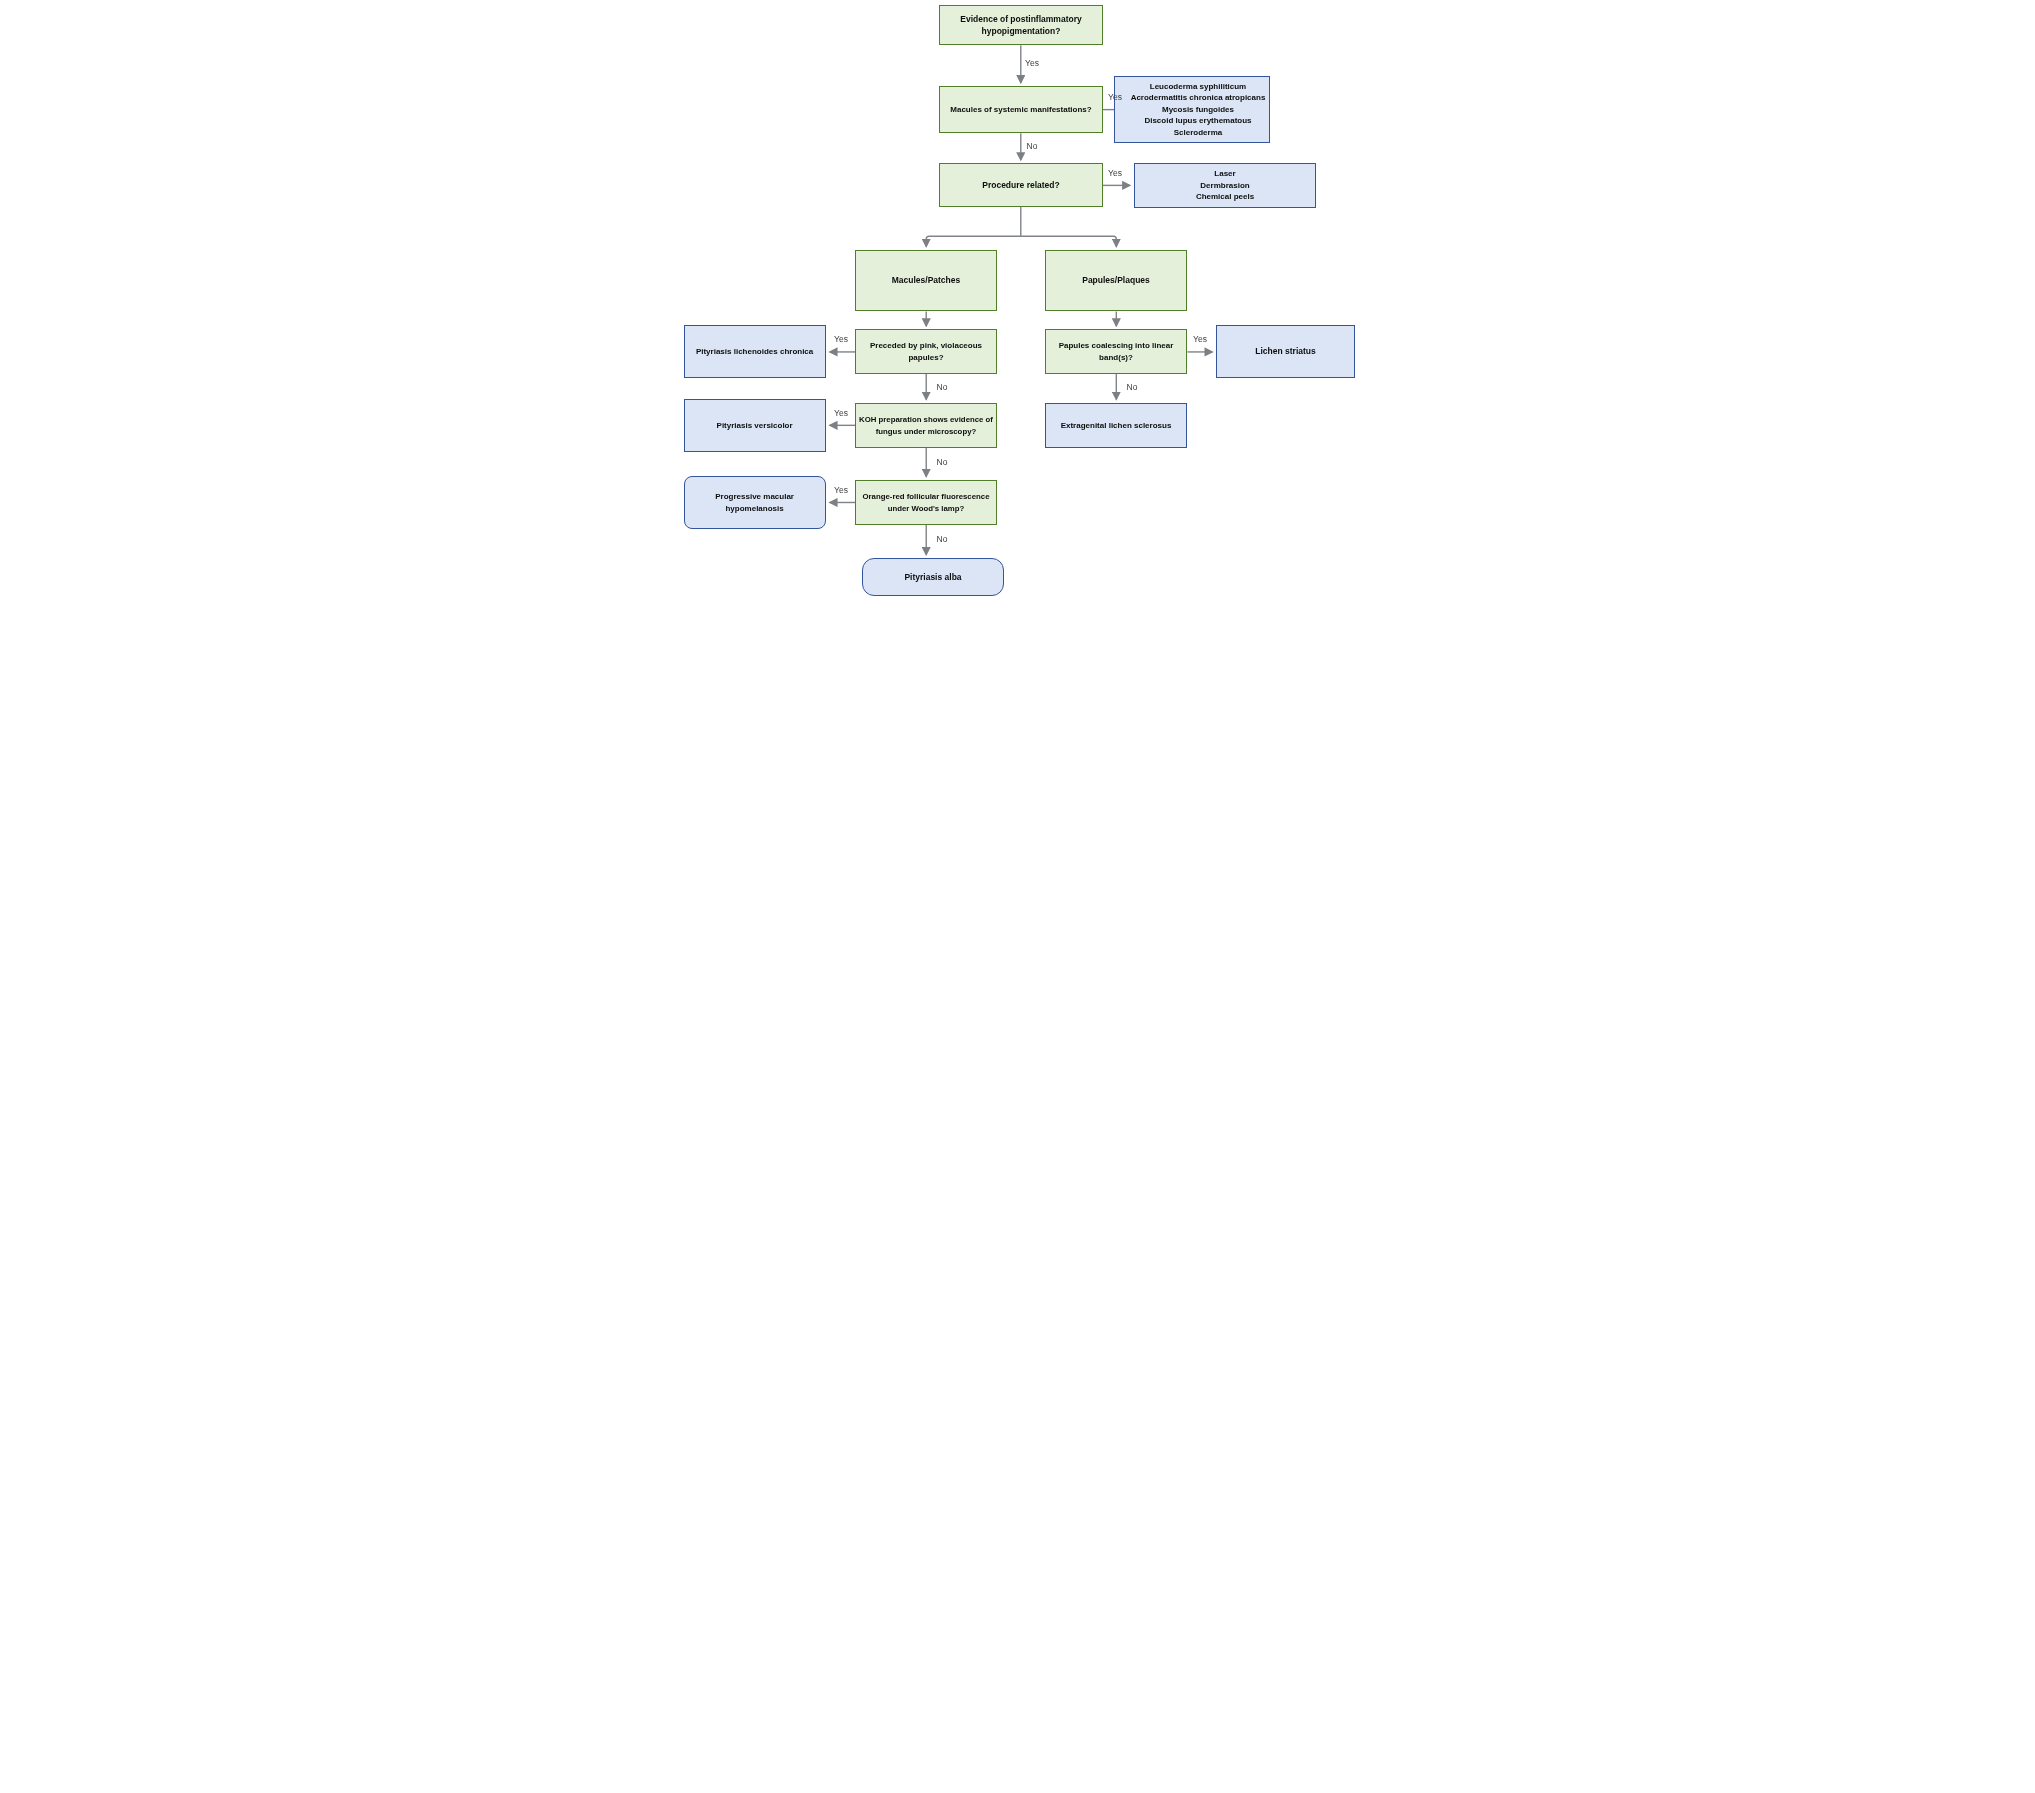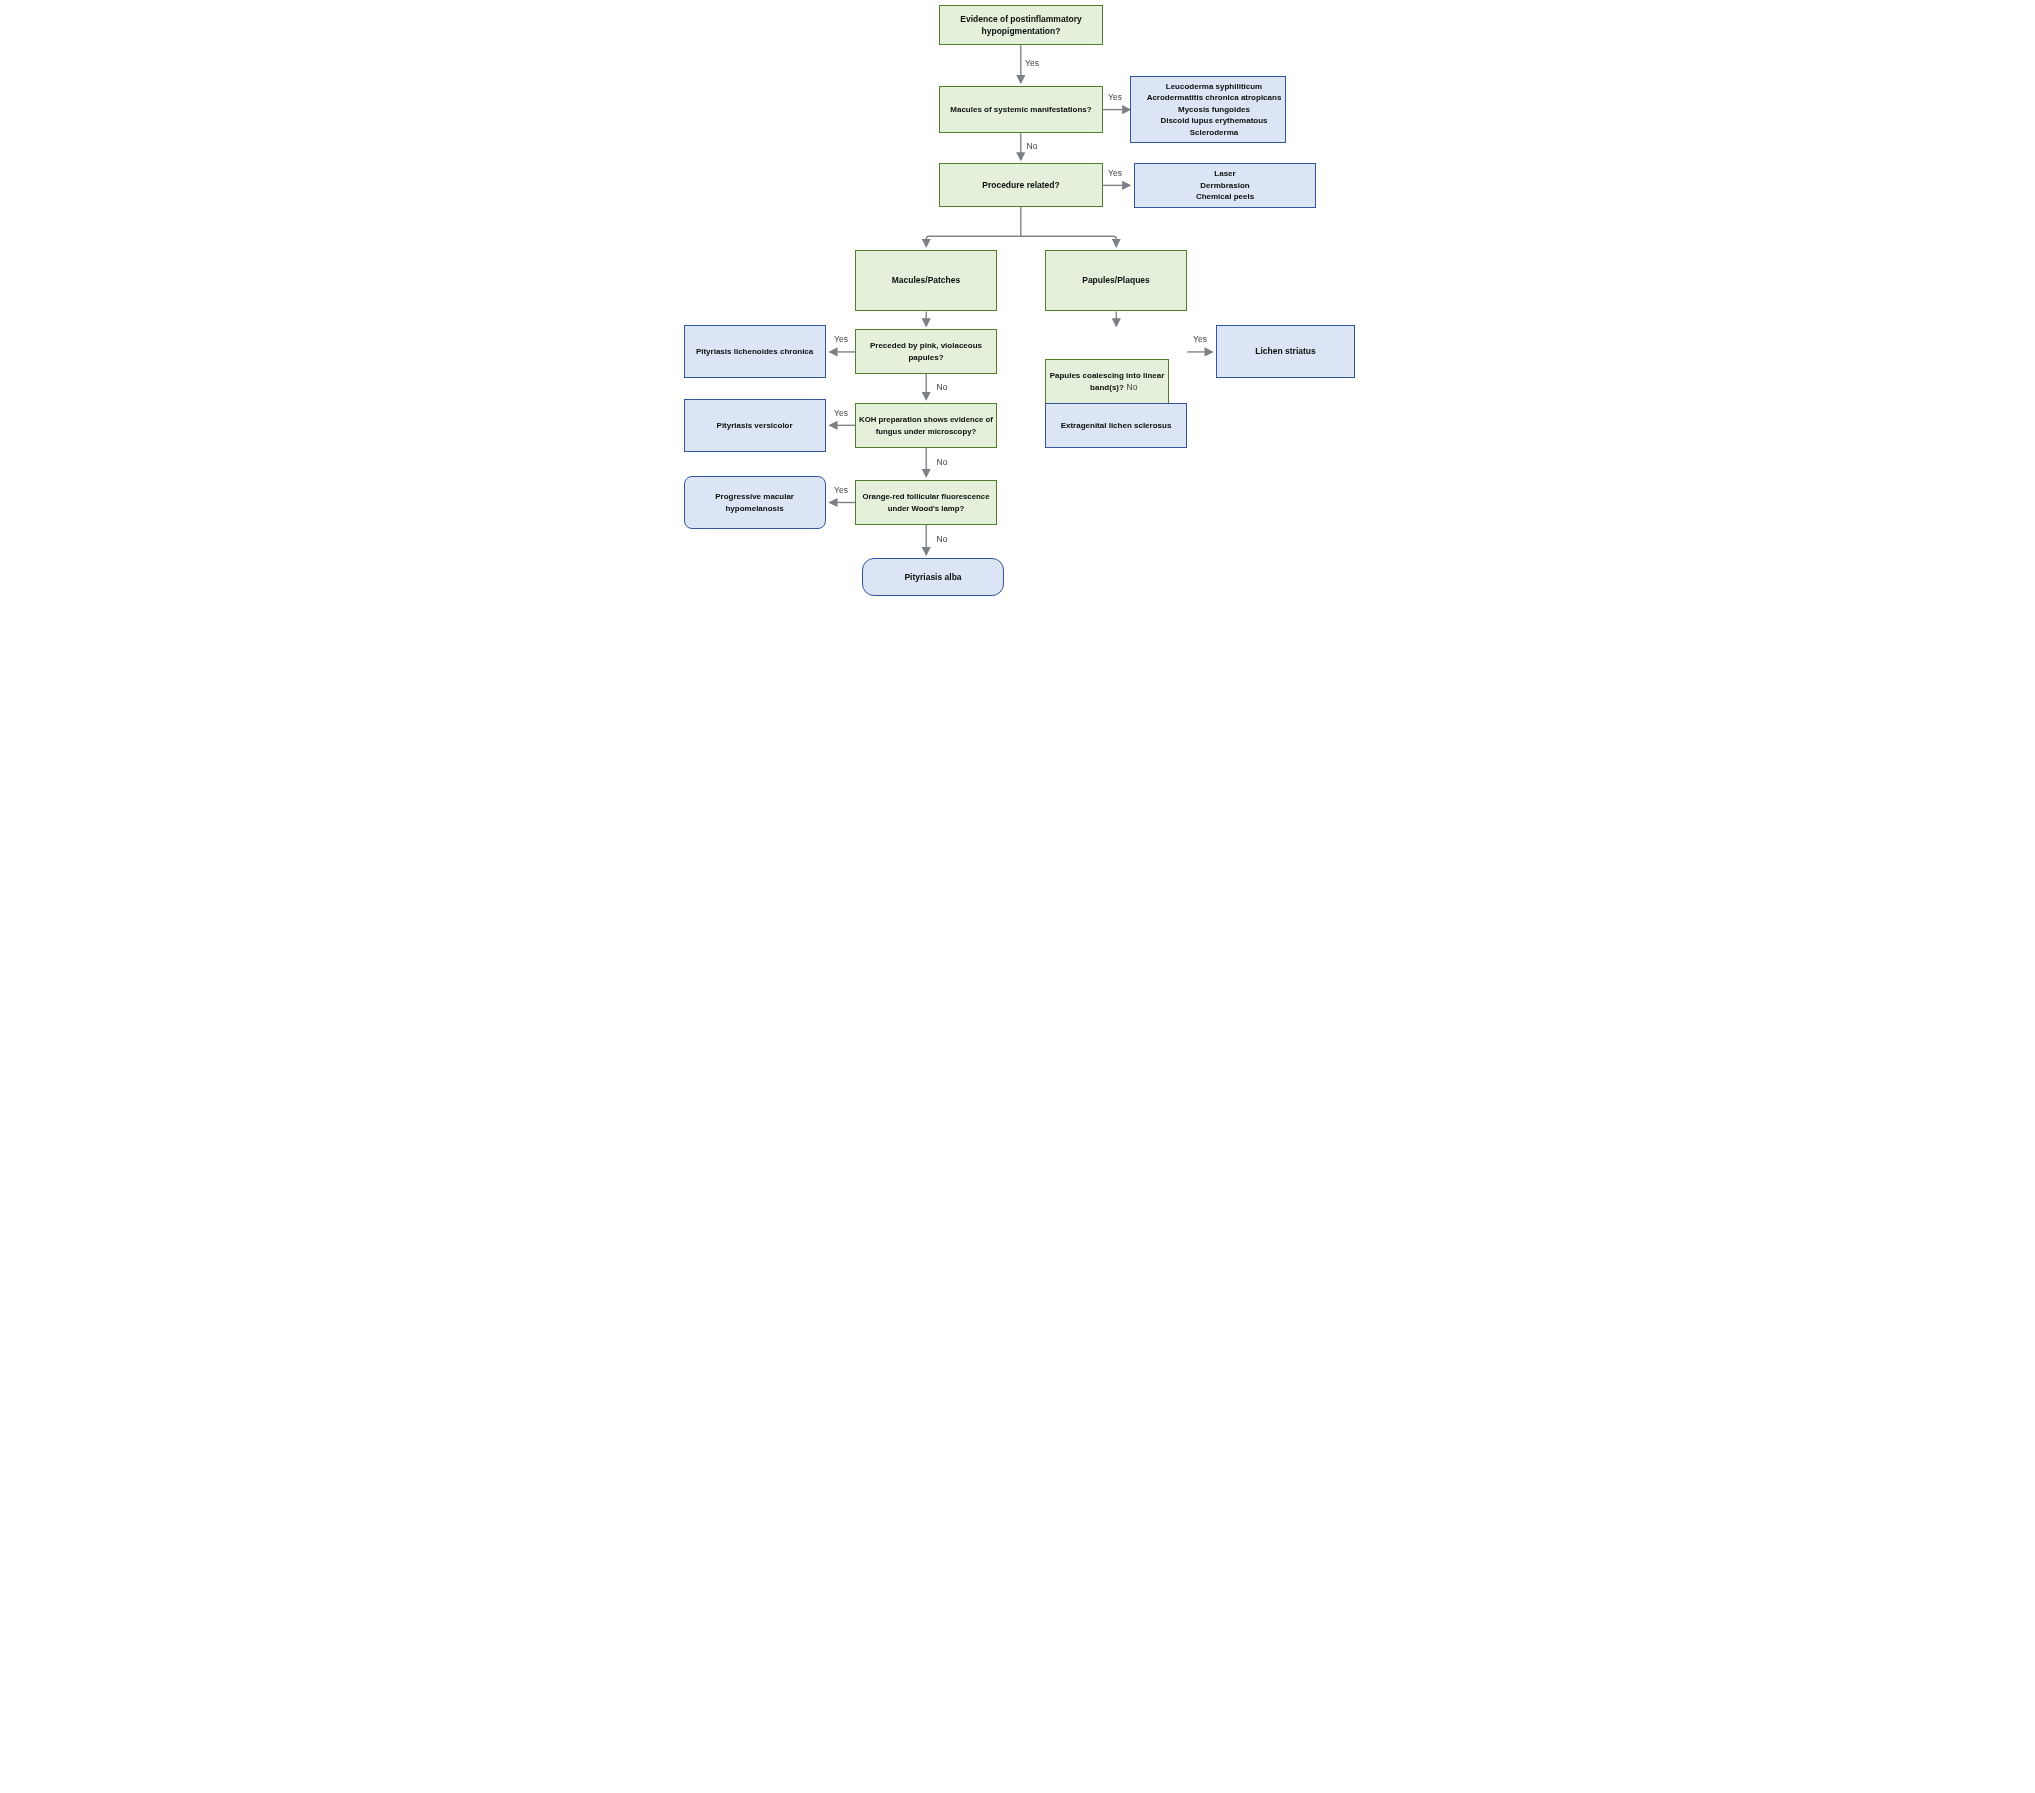--- a/index.html
+++ b/index.html
@@ -99,21 +99,21 @@
 
   <div class="node green fs18" style="left:261px; top:4.7px; width:164px; height:40px;">
     <div class="ln">Evidence of postinflammatory</div>
     <div class="ln">hypopigmentation?</div>
   </div>
 
   <div class="node green fs17" style="left:261px; top:86px; width:164px; height:47px;">
     <div class="ln">Macules of systemic manifestations?</div>
   </div>
 
-  <div class="node blue fs17" style="left:452px; top:76px; width:156px; height:67px;padding-left:12px;">
+  <div class="node blue fs17" style="left:436px; top:76px; width:156px; height:67px;padding-left:12px;">
     <div class="ln">Leucoderma syphiliticum</div>
     <div class="ln">Acrodermatitis chronica atropicans</div>
     <div class="ln">Mycosis fungoides</div>
     <div class="ln">Discoid lupus erythematous</div>
     <div class="ln">Scleroderma</div>
   </div>
 
   <div class="node green fs18" style="left:261px; top:163px; width:164px; height:44px;text-align:right;">
     <div class="ln">Procedure related?</div>
   </div>
@@ -157,21 +157,21 @@
 
   <div class="node blue fs17" style="left:5.6px; top:476px; width:142px; height:53px;border-radius:8px;">
     <div class="ln">Progressive macular</div>
     <div class="ln">hypomelanosis</div>
   </div>
 
   <div class="node blue fs18" style="left:184px; top:558px; width:142px; height:38px;border-radius:12px;">
     <div class="ln">Pityriasis alba</div>
   </div>
 
-  <div class="node green fs17" style="left:367px; top:329px; width:124px; height:45px;margin-top:30px;">
+  <div class="node green fs17" style="left:367px; top:329px; width:142px; height:45px;">
     <div class="ln">Papules coalescing into linear</div>
     <div class="ln">band(s)?</div>
   </div>
 
   <div class="node blue fs18" style="left:538px; top:325px; width:139px; height:53px;">
     <div class="ln">Lichen striatus</div>
   </div>
 
   <div class="node blue fs17" style="left:367px; top:403px; width:142px; height:45px;">
     <div class="ln">Extragenital lichen sclerosus</div>

